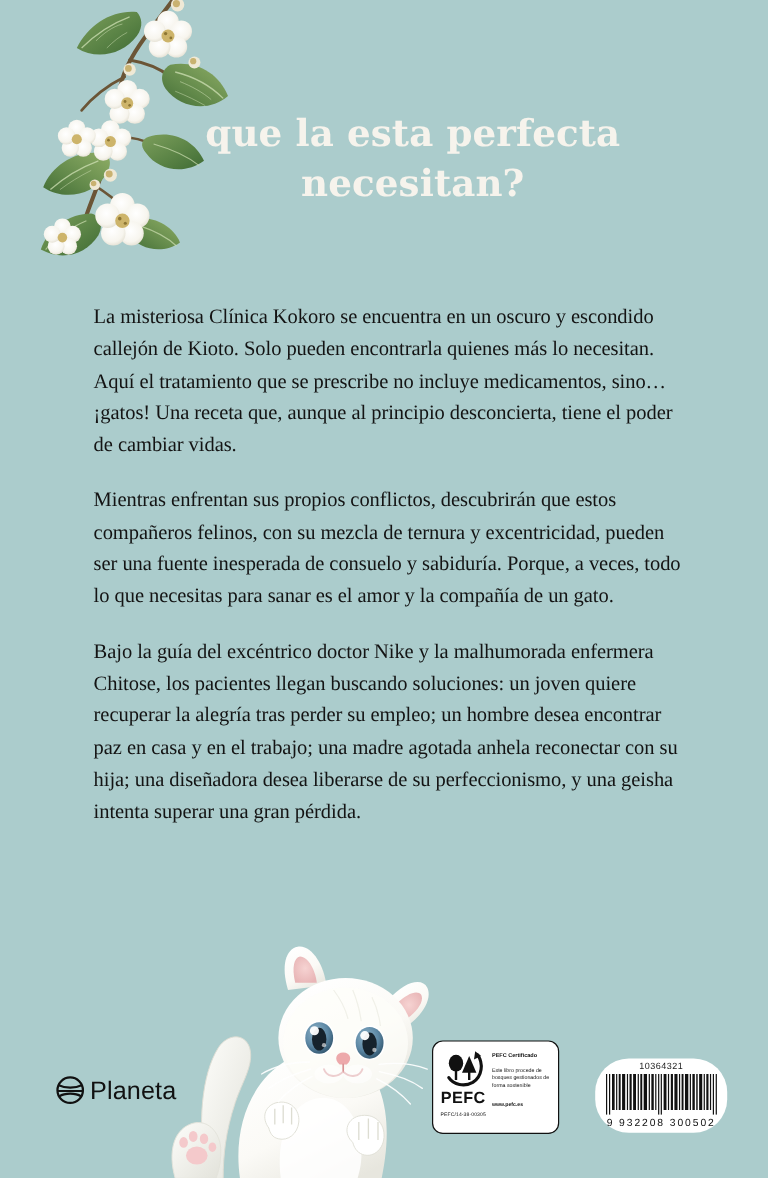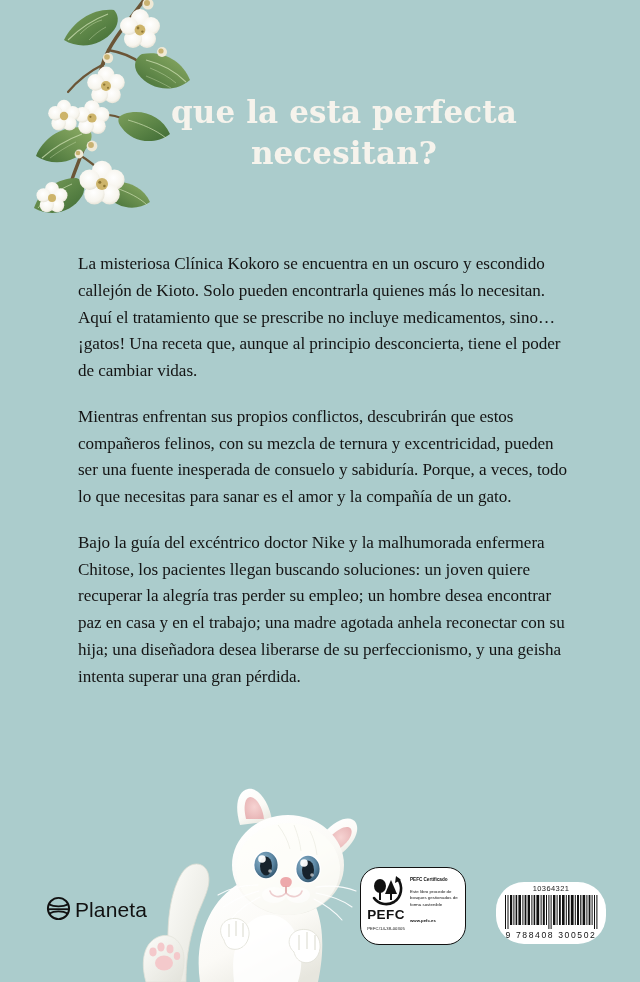--- a/index.html
+++ b/index.html
@@ -92,21 +92,21 @@
     top:1px;
   }
 
   
   .pefc {
     position:absolute;
     left:360px; top:867px;
     width:106px; height:78px;
     background:#ffffff;
     border:1.6px solid #111;
-    border-radius:19px;
+    border-radius:9px;
     display:flex;
     padding:6px 5px 4px 6px;
   }
   .pefc-left {
     width:44px;
     display:flex;
     flex-direction:column;
     align-items:center;
     justify-content:flex-start;
   }
@@ -506,16 +506,16 @@
             <rect x="79.2" y="0" width="1.2" height="30"></rect>
           <rect x="81.6" y="0" width="2.6" height="30"></rect>
             <rect x="85.4" y="0" width="1" height="30"></rect>
           <rect x="87.6" y="0" width="1.8" height="30"></rect>
             <rect x="90.6" y="0" width="1" height="30"></rect>
           <rect x="93" y="0" width="1" height="34"></rect>
             <rect x="95.4" y="0" width="1" height="34"></rect>
         </g>
       </svg>
     </span>
-    <span class="barcode-num">9 788408 300502</span>
+    <span class="barcode-num">9 932208 300502</span>
   </div>
 
 </div>
 
 </body></html>

